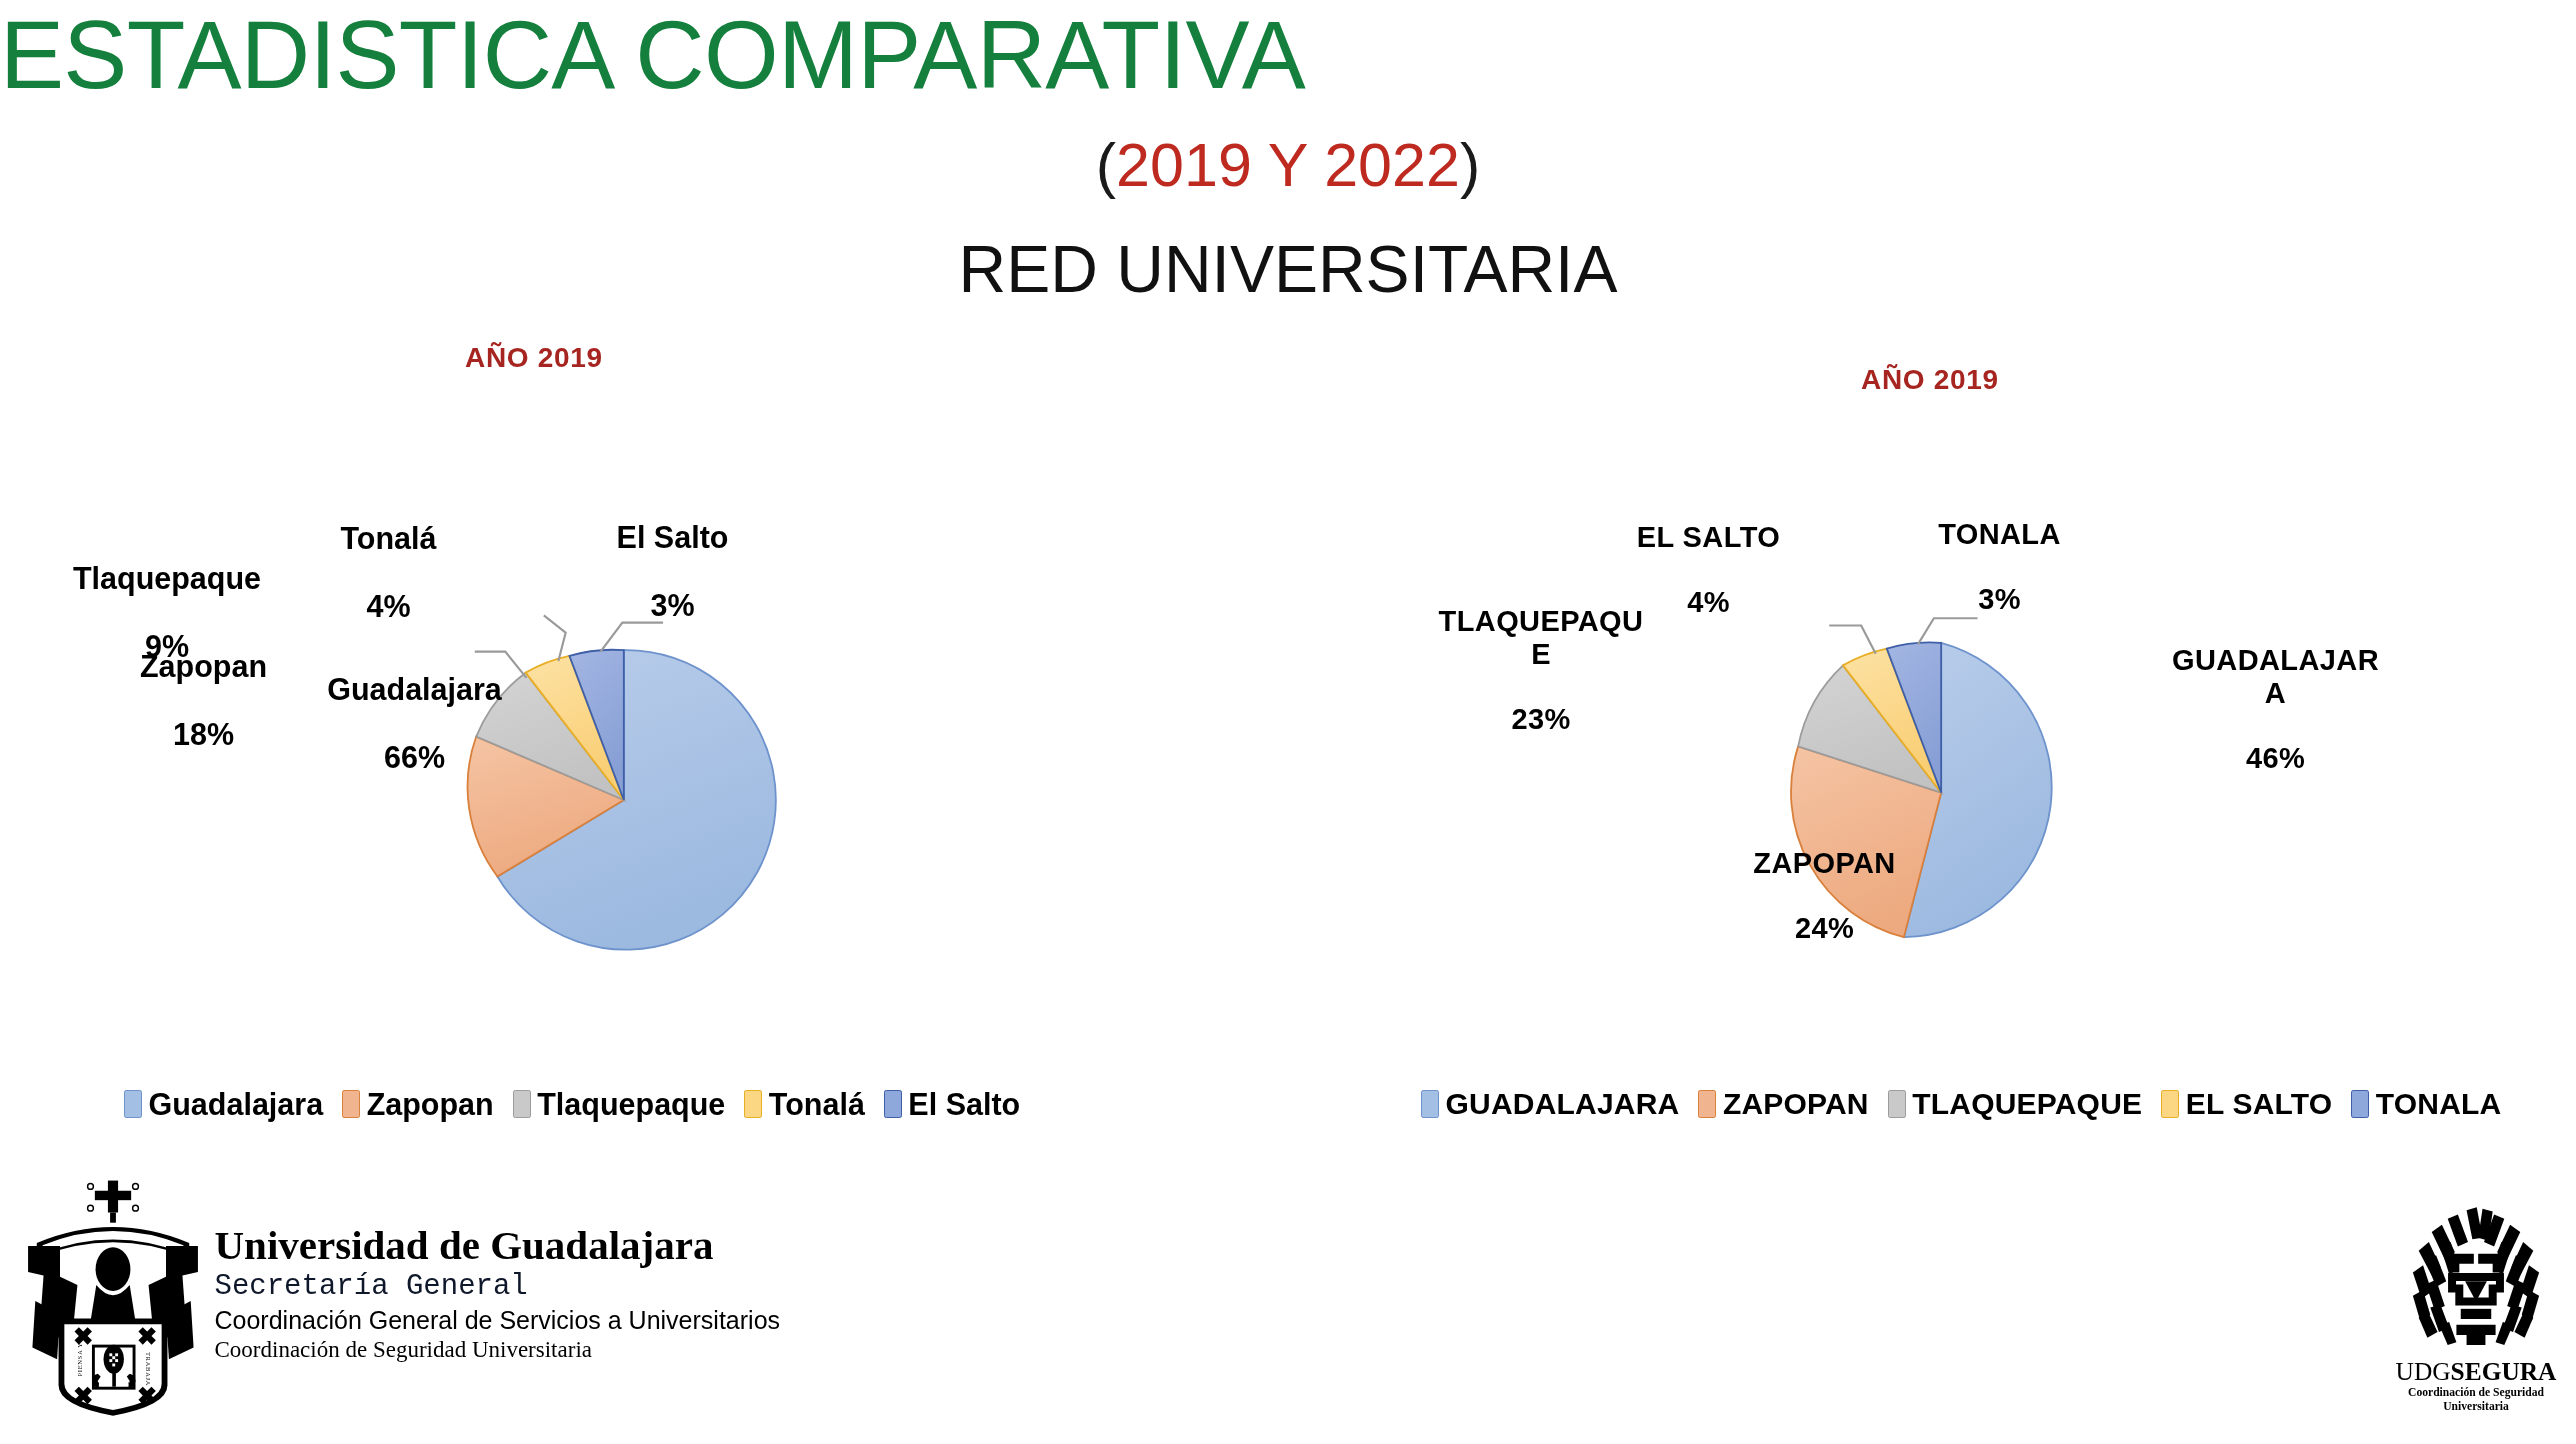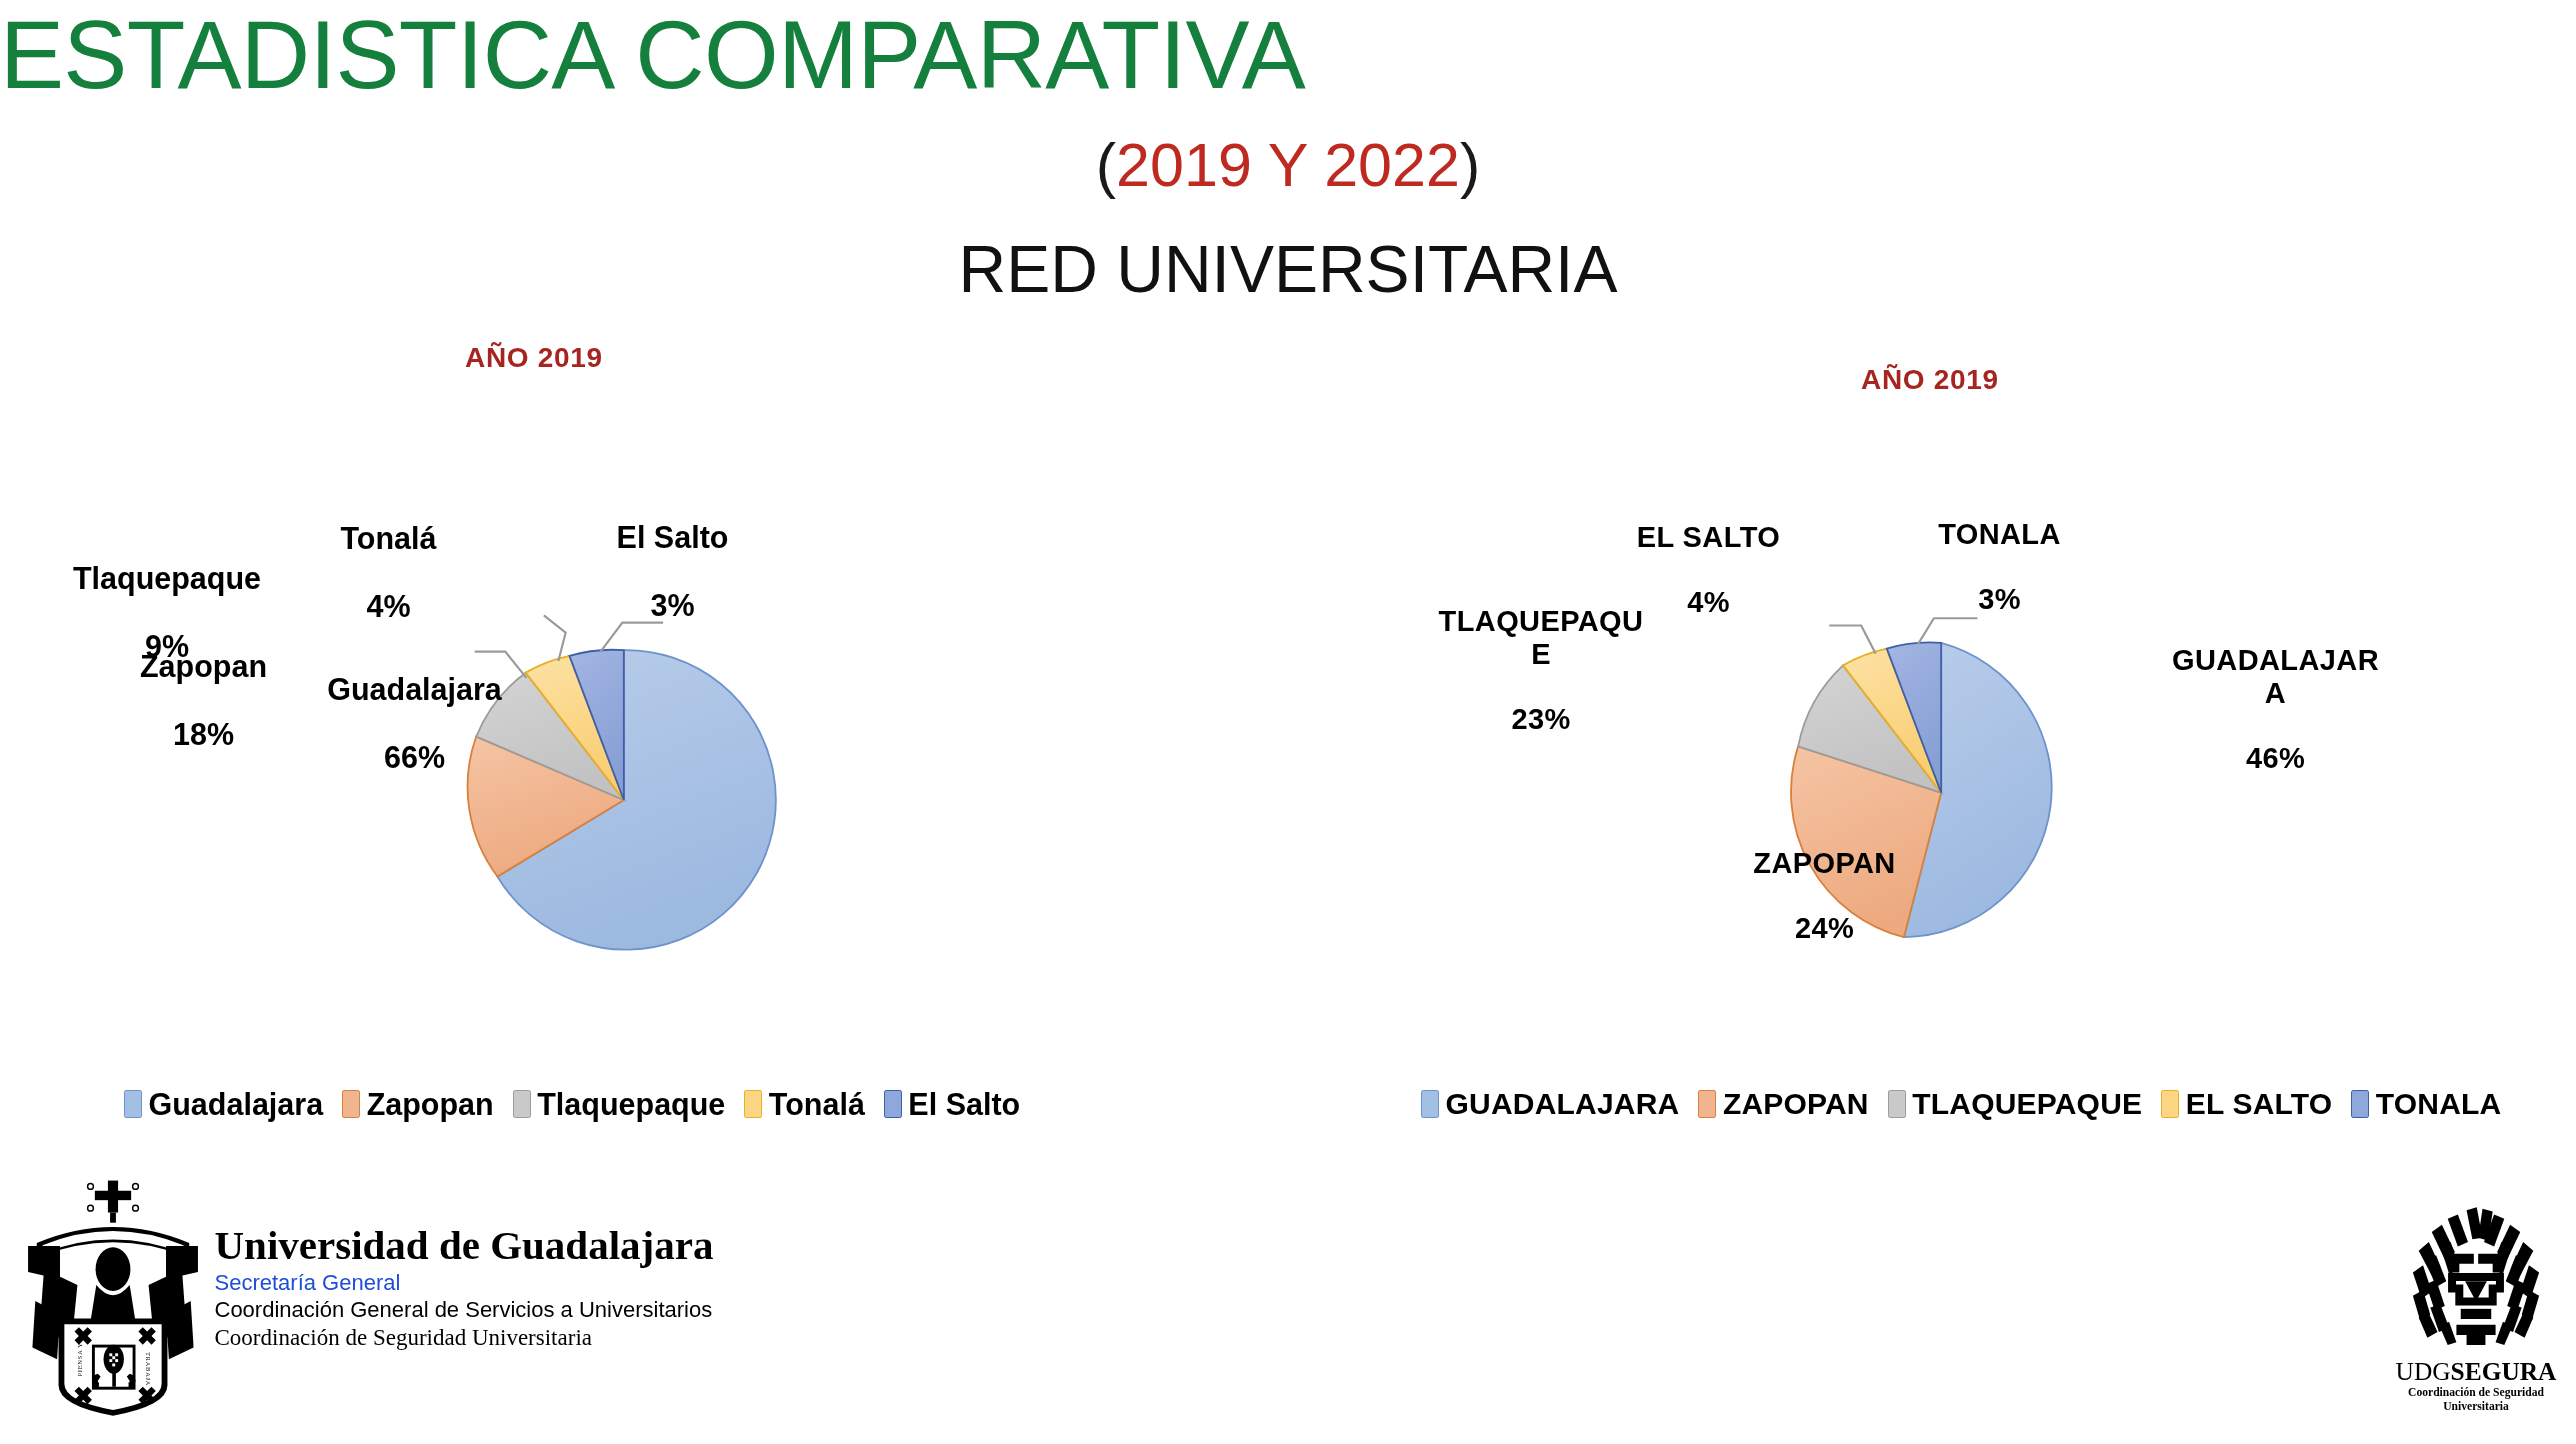--- a/index.html
+++ b/index.html
@@ -92,22 +92,22 @@
   #legend-2022 .leg-tx{font-size:30px;letter-spacing:0.2px;}
 
   
   .udeg-block{
     position:absolute;left:14.5px;top:1176px;
     display:flex;align-items:flex-start;gap:4px;
   }
   .udeg-crest{width:196px;height:240px;flex:0 0 auto;}
   .udeg-text{padding-top:47px;}
   .udeg-l1{font-family:"Liberation Serif",serif;font-size:41px;font-weight:bold;color:#000;line-height:1.12;}
-  .udeg-l2{font-family:Liberation Sans, sans-serif;font-size:22px;color:#1d4ed8;line-height:1.25;}
-  .udeg-l3{font-family:"Liberation Sans",sans-serif;font-size:22px;color:#000;line-height:1.25;}
+  .udeg-l2{font-family:Liberation Mono, monospace;font-size:29px;color:#0f172a;line-height:1.25;}
+  .udeg-l3{font-family:"Liberation Sans",sans-serif;font-size:25px;color:#000;line-height:1.25;}
   .udeg-l4{font-family:"Liberation Serif",serif;font-size:23px;color:#000;line-height:1.25;}
 
   
   .segura-block{
     position:absolute;left:2385px;top:1200px;
     width:182px;text-align:center;
   }
   .segura-lion{width:138px;height:156px;display:block;margin:0 auto;}
   .segura-word{
     font-family:"Liberation Serif",serif;

